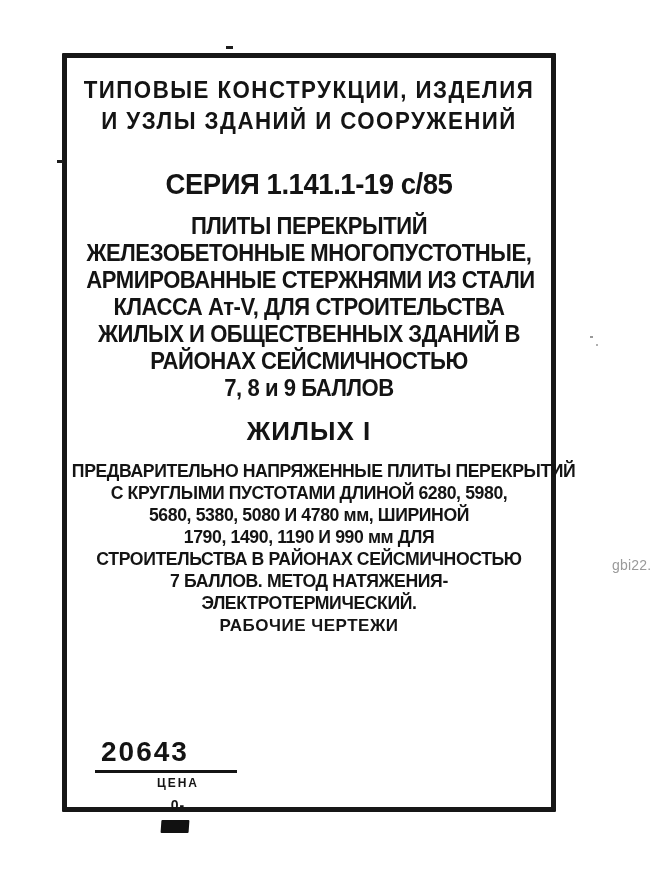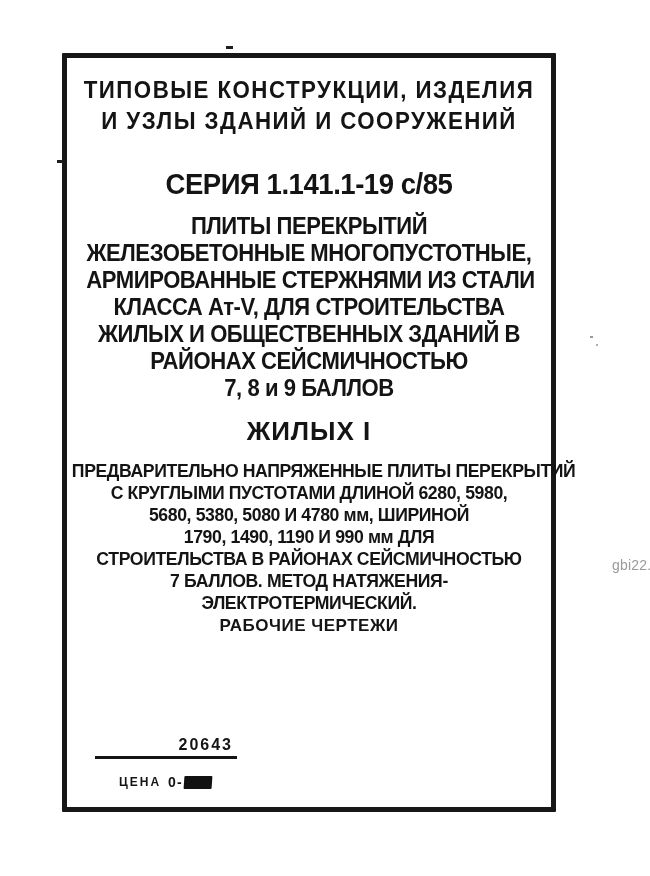--- a/index.html
+++ b/index.html
@@ -26,27 +26,26 @@
   .series-line  { top: 110px; font-size: 29px; font-weight: bold; letter-spacing: -0.5px; transform: scaleX(0.95); }
   .title-block  { top: 154px; line-height: 27px; font-size: 24px; font-weight: bold; letter-spacing: -0.5px; transform: scaleX(0.92); transform-origin: 50% 0; }
   .issue-line   { top: 358px; font-size: 26px; font-weight: bold; letter-spacing: 1px; }
   .desc-block   { top: 402px; line-height: 22px; font-size: 18px; font-weight: bold; letter-spacing: -0.4px; transform: scaleX(0.98); transform-origin: 50% 0; }
   .subtitle     { top: 558px; font-size: 17px; font-weight: bold; letter-spacing: 0.5px; }
 
   .footer-block { position: absolute; left: 28px; top: 678px; color:#141414; text-align: left; }
   .order-number {
     display: inline-block;
     min-width: 142px;
-    font-size: 16px; font-weight: bold; letter-spacing: 2px;
+    font-size: 28px; font-weight: bold; letter-spacing: 2px;
     border-bottom: 3px solid #141414;
     padding: 0 4px 2px 6px;
     box-sizing: border-box;
-    text-align: right;
   }
-  .price-line { margin-top: 15px; padding-left: 24px; font-size: 12px; font-weight: bold; letter-spacing: 2px; display: flex; align-items: center; gap: 7px; }
+  .price-line { margin-top: 3px; padding-left: 24px; font-size: 12px; font-weight: bold; letter-spacing: 2px; display: flex; align-items: center; gap: 7px; flex-direction: column; }
   .price-value { font-size: 14px; letter-spacing: 1px; }
   .price-blot { display: inline-block; width: 28px; height: 13px; background: #111; border-radius: 1px; transform: skewX(-4deg); }
 
   .watermark {
     position: absolute; left: 612px; top: 557px;
     font-size: 14px; color: #9a9a9a; letter-spacing: 0.2px;
   }
 
   
   .speck { position: absolute; background: #1d1d1d; }

